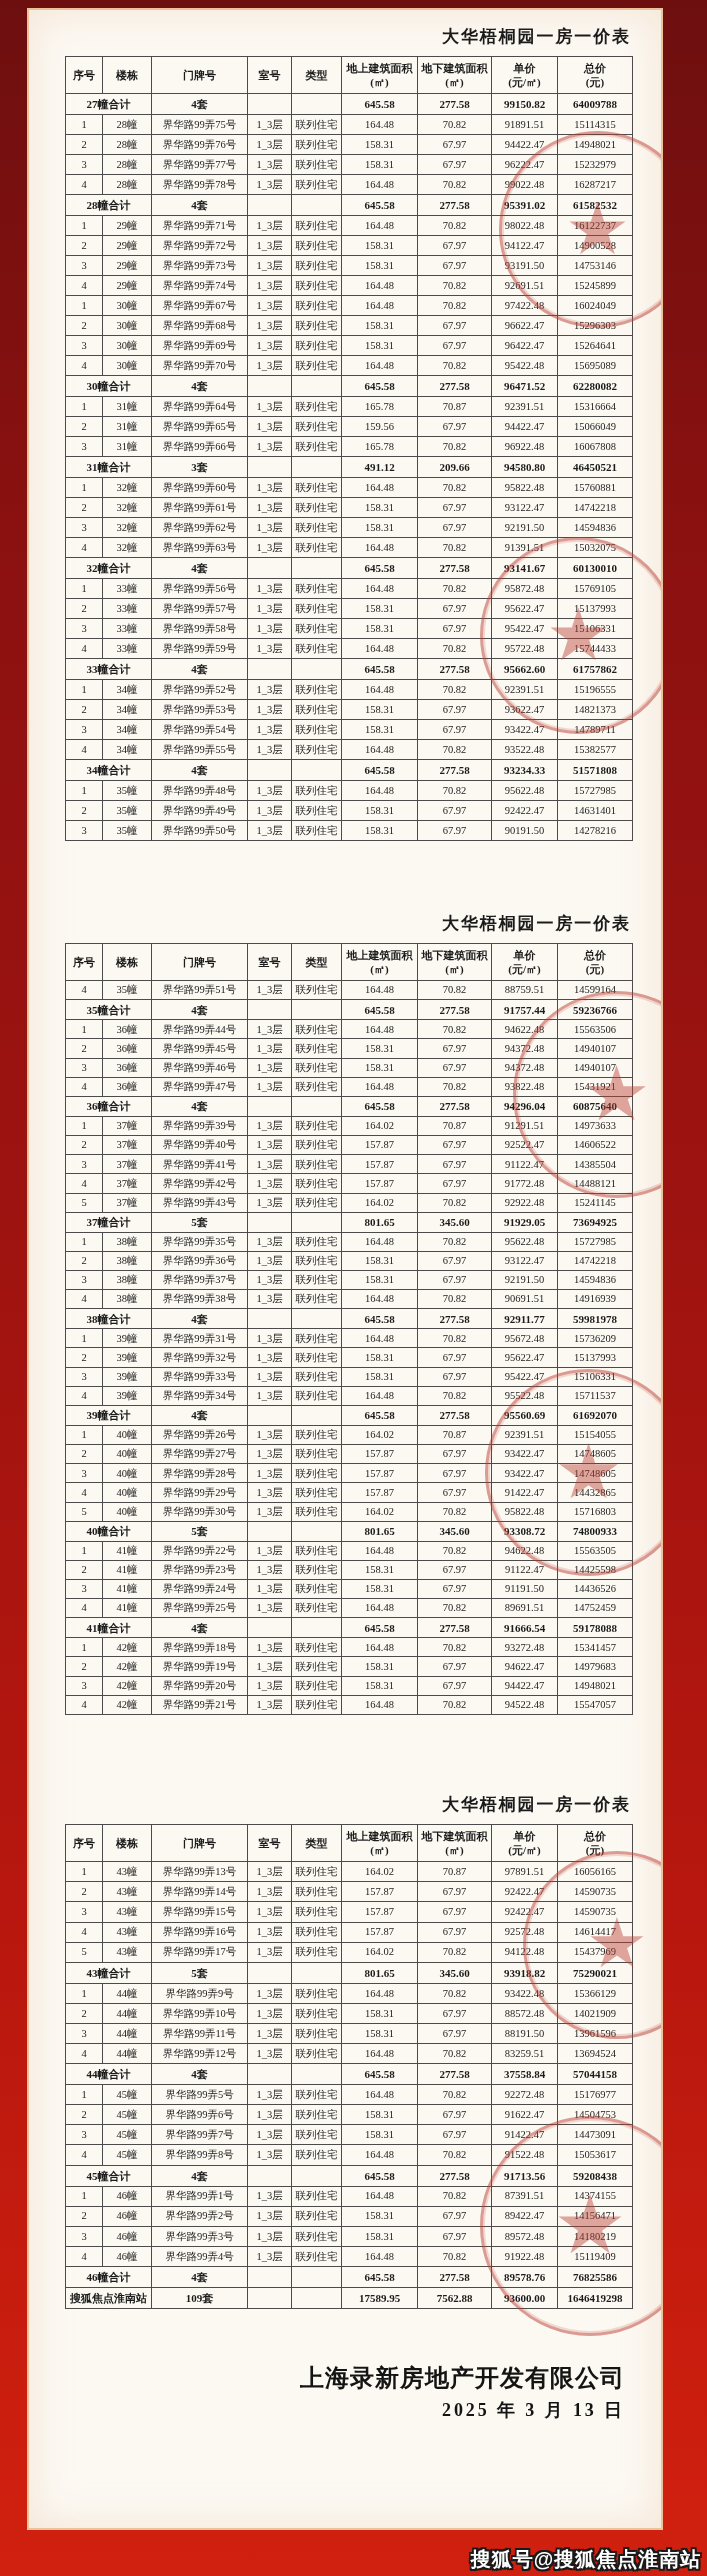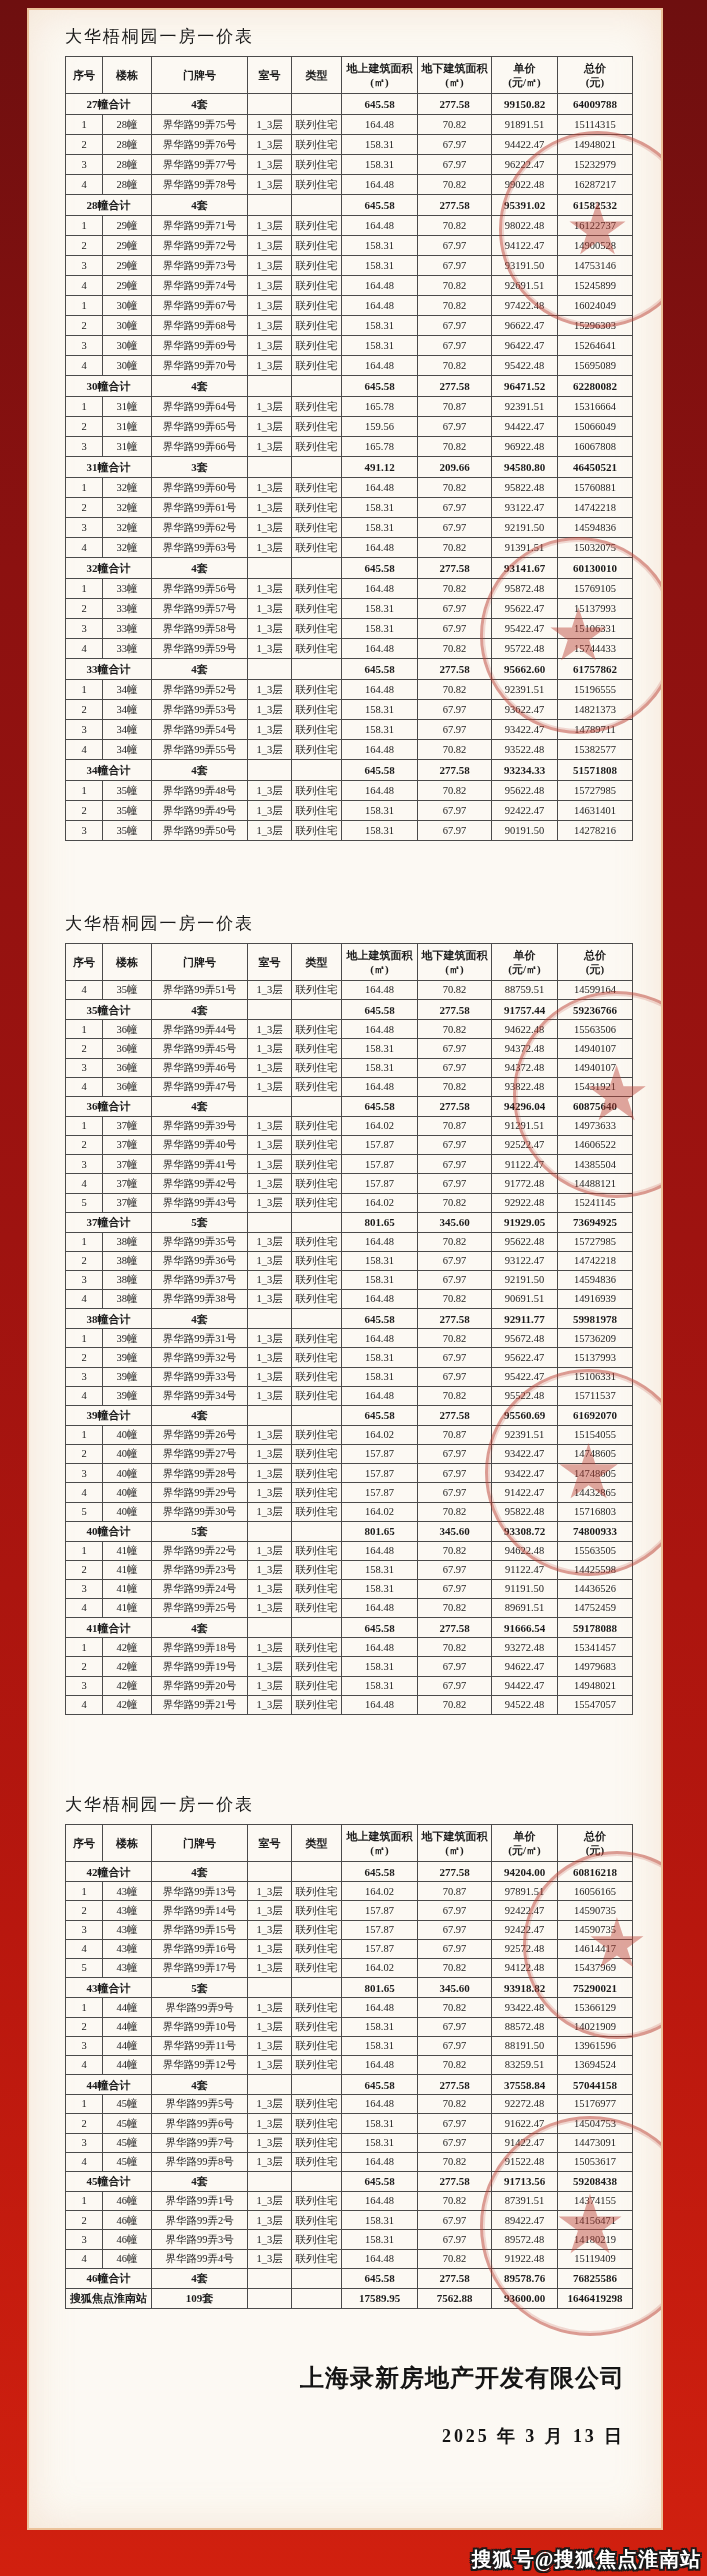--- a/index.html
+++ b/index.html
@@ -9,53 +9,53 @@
     background:linear-gradient(180deg,#6e0f0f 0%,#8c1110 22%,#9e1310 48%,#b8170e 75%,#d1200f 100%);
   }
   .sheet{
     position:absolute;left:27px;top:7.6px;width:636px;height:2522px;
     background:#fcf9f3;border:2.9px solid #ecc29a;box-sizing:border-box;
     box-shadow:inset 0 0 44px rgba(228,176,138,.28);
     overflow:hidden;
   }
   .tbl-section{position:absolute;left:36px;width:566px;}
   .tbl-title{
-    text-align:left;font-size:17px;font-weight:normal;color:#1b1b1b;
+    text-align:right;font-size:17px;font-weight:bold;color:#1b1b1b;
     letter-spacing:1.9px;margin:0 0 8.6px 0;
   }
   table.price-table{
     border-collapse:collapse;table-layout:fixed;width:566px;
     border:1.9px solid #3c3c3c;
   }
   table.price-table th,table.price-table td{
     border:1px solid #4b4b4b;text-align:center;vertical-align:middle;
     color:#1c1c1c;padding:0 1px;overflow:hidden;
   }
   table.price-table th{
     font-size:11px;font-weight:bold;white-space:pre-line;line-height:1.3;height:36px;
   }
   table.price-table td{font-size:10.5px;line-height:1.1;}
   tr.unit td{font-weight:normal;}
   tr.subtotal td,tr.grand td{font-weight:bold;font-size:11px;}
   .doc-footer{
     position:absolute;right:36px;top:2352px;text-align:right;color:#141414;
   }
   .doc-footer .company{font-size:24px;font-weight:bold;letter-spacing:1px;}
-  .doc-footer .date{font-size:18px;font-weight:bold;letter-spacing:2.9px;margin-top:30px;}
+  .doc-footer .date{font-size:18px;font-weight:bold;letter-spacing:2.9px;margin-top:4px;}
   .stamp{
     position:absolute;border-radius:50%;
     border:3.8px solid rgba(186,62,50,.5);
     box-shadow:inset 0 0 0 1.9px rgba(186,62,50,.18);
     display:flex;align-items:center;justify-content:center;
     filter:blur(0.5px);pointer-events:none;
   }
   .stamp .star{color:rgba(186,62,50,.45);line-height:1;}
   .watermark{
     position:absolute;right:5.7px;bottom:2.9px;
-    font-family:Liberation Serif, serif;
+    font-family:Liberation Sans, sans-serif;
     font-size:20px;font-weight:bold;color:#ffffff;letter-spacing:1px;
     text-shadow:-1.9px 0 0 #1a1a1a,1.9px 0 0 #1a1a1a,0 -1.9px 0 #1a1a1a,0 1.9px 0 #1a1a1a,
                 -1.9px -1.9px 0 #1a1a1a,1.9px 1.9px 0 #1a1a1a,-1.9px 1.9px 0 #1a1a1a,1.9px -1.9px 0 #1a1a1a;
   }
 </style>
 </head>
 <body>
 
 <div class="sheet">
 
@@ -965,30 +965,20 @@
 (㎡)</th>
             <th>地下建筑面积
 (㎡)</th>
             <th>单价
 (元/㎡)</th>
             <th>总价
 (元)</th>
           </tr>
         </thead>
         <tbody>
-          <tr class="subtotal">
-            <td colspan="2">42幢合计</td>
-            <td>4套</td>
-            <td></td>
-            <td></td>
-            <td>645.58</td>
-            <td>277.58</td>
-            <td>94204.00</td>
-            <td>60816218</td>
-          </tr>
           <tr class="unit">
             <td>1</td>
             <td>43幢</td>
             <td>界华路99弄13号</td>
             <td>1_3层</td>
             <td>联列住宅</td>
             <td>164.02</td>
             <td>70.87</td>
             <td>97891.51</td>
             <td>16056165</td>

